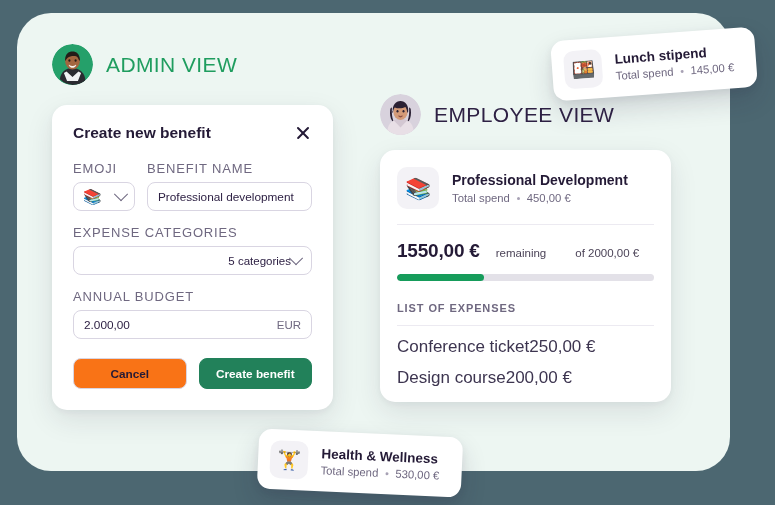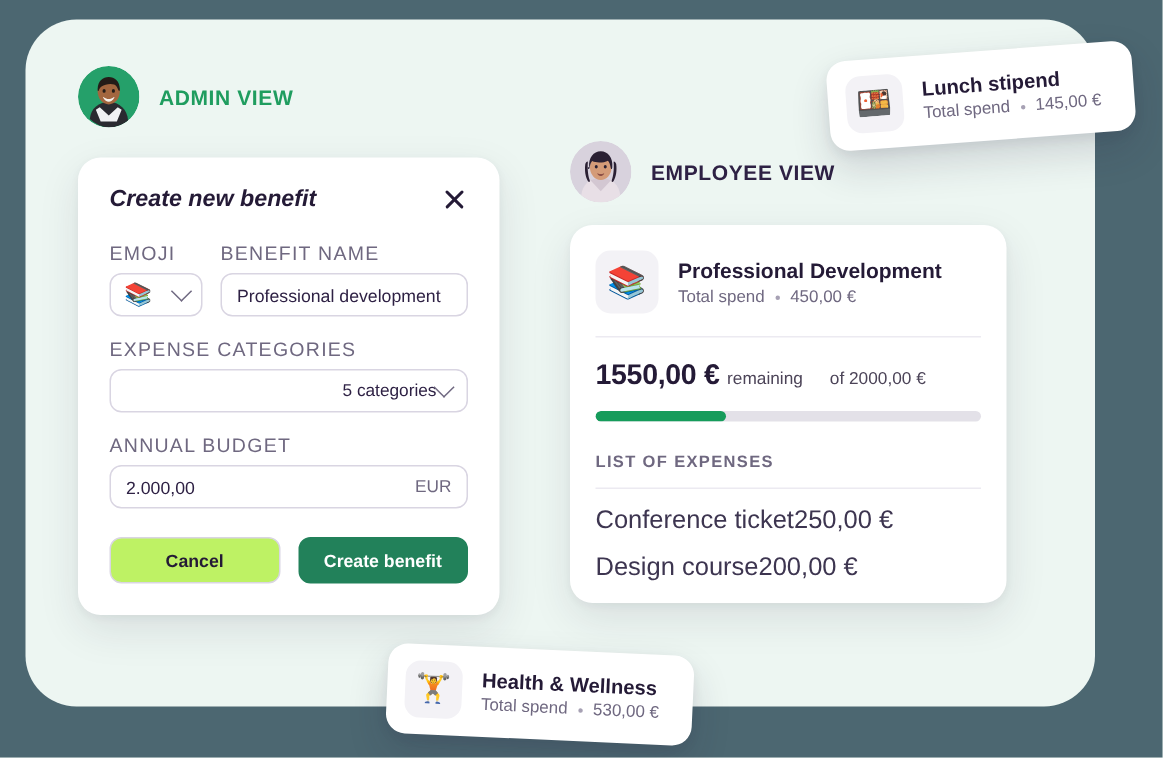--- a/index.html
+++ b/index.html
@@ -41,22 +41,22 @@
     width: 41px;
     height: 41px;
     border-radius: 50%;
     overflow: hidden;
     position: relative;
     flex: none;
   }
   .avatar svg { display: block; width: 100%; height: 100%; }
 
   .view-label {
-    font-size: 14px;
-    font-weight: bold;
+    font-size: 21px;
+    font-weight: normal;
     letter-spacing: 0.4px;
   }
   #admin-label { color: #1f9d5f; }
   #employee-label { color: #2e2144; }
 
   
   #create-dialog {
     position: absolute;
     left: 52px;
     top: 105px;
@@ -65,21 +65,20 @@
     border-radius: 15px;
     box-shadow: 0 10px 28px rgba(40,30,60,0.10), 0 2px 6px rgba(40,30,60,0.05);
     padding: 19px 21px 21px 21px;
     box-sizing: border-box;
   }
   #dialog-header {
     display: flex;
     align-items: center;
     justify-content: space-between;
     margin-bottom: 19px;
-    font-style: italic;
   }
   #dialog-title {
     font-size: 15.5px;
     font-weight: bold;
     color: #241a36;
   }
   #dialog-close {
     width: 18px;
     height: 18px;
     position: relative;
@@ -164,21 +163,21 @@
     font-size: 11.8px;
     font-weight: bold;
     display: flex;
     align-items: center;
     justify-content: center;
     cursor: pointer;
     box-sizing: border-box;
     flex: 1;
   }
   #btn-cancel {
-    background: #bef264;
+    background: #f97316;
     border: 1px solid #d9d5e2;
     color: #241a36;
   }
   #btn-create {
     background: #22815a;
     border: 1px solid #22815a;
     color: #ffffff;
   }
 
   
@@ -229,21 +228,21 @@
     width: 3px;
     height: 3px;
     border-radius: 50%;
     background: #a7a1b4;
     display: inline-block;
   }
 
   #remaining-row {
     display: flex;
     align-items: baseline;
-    gap: 5px;
+    gap: 16px;
     padding-top: 15px;
     margin-bottom: 12px;
   }
   #remaining-amount {
     font-size: 19px;
     font-weight: bold;
     color: #241a36;
     letter-spacing: -0.2px;
   }
   #remaining-word { font-size: 11.5px; color: #4c4458; }

